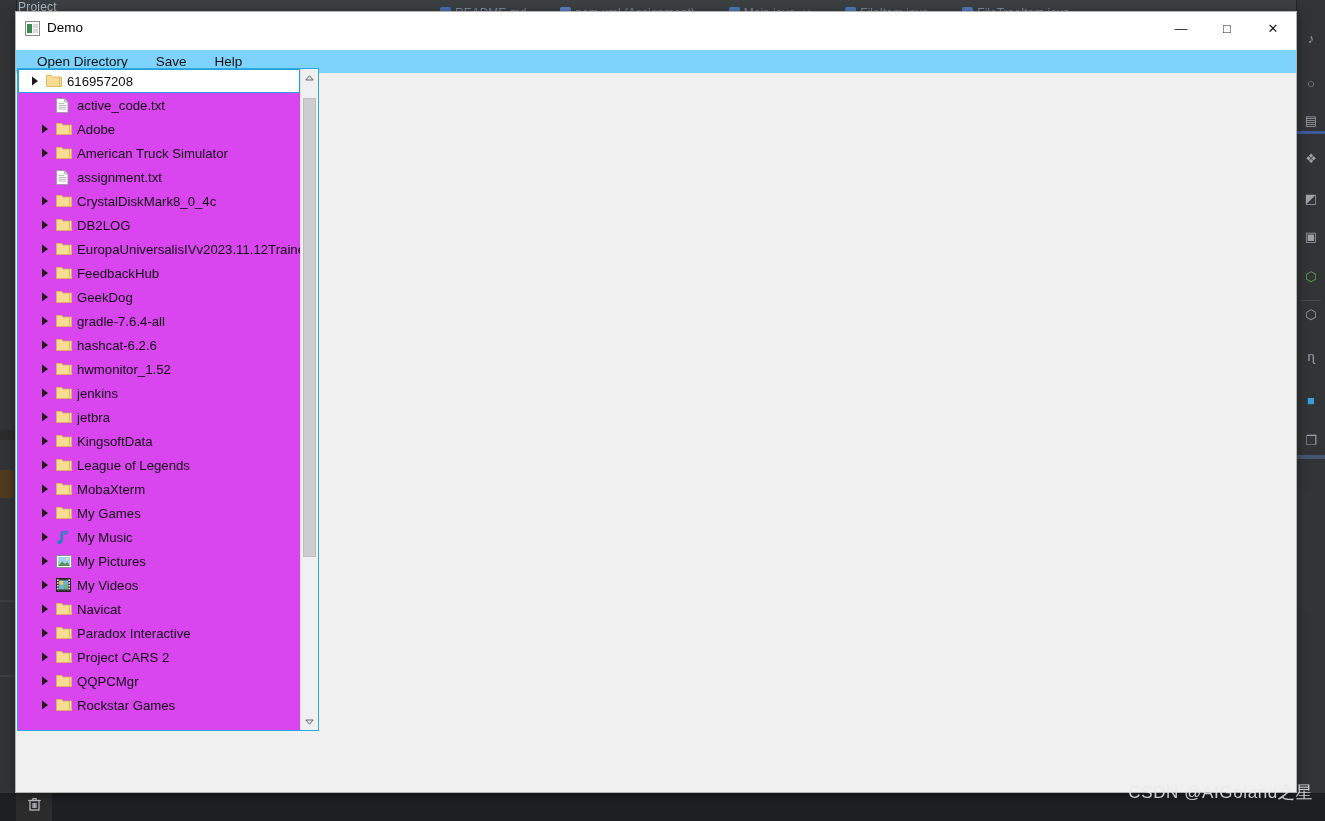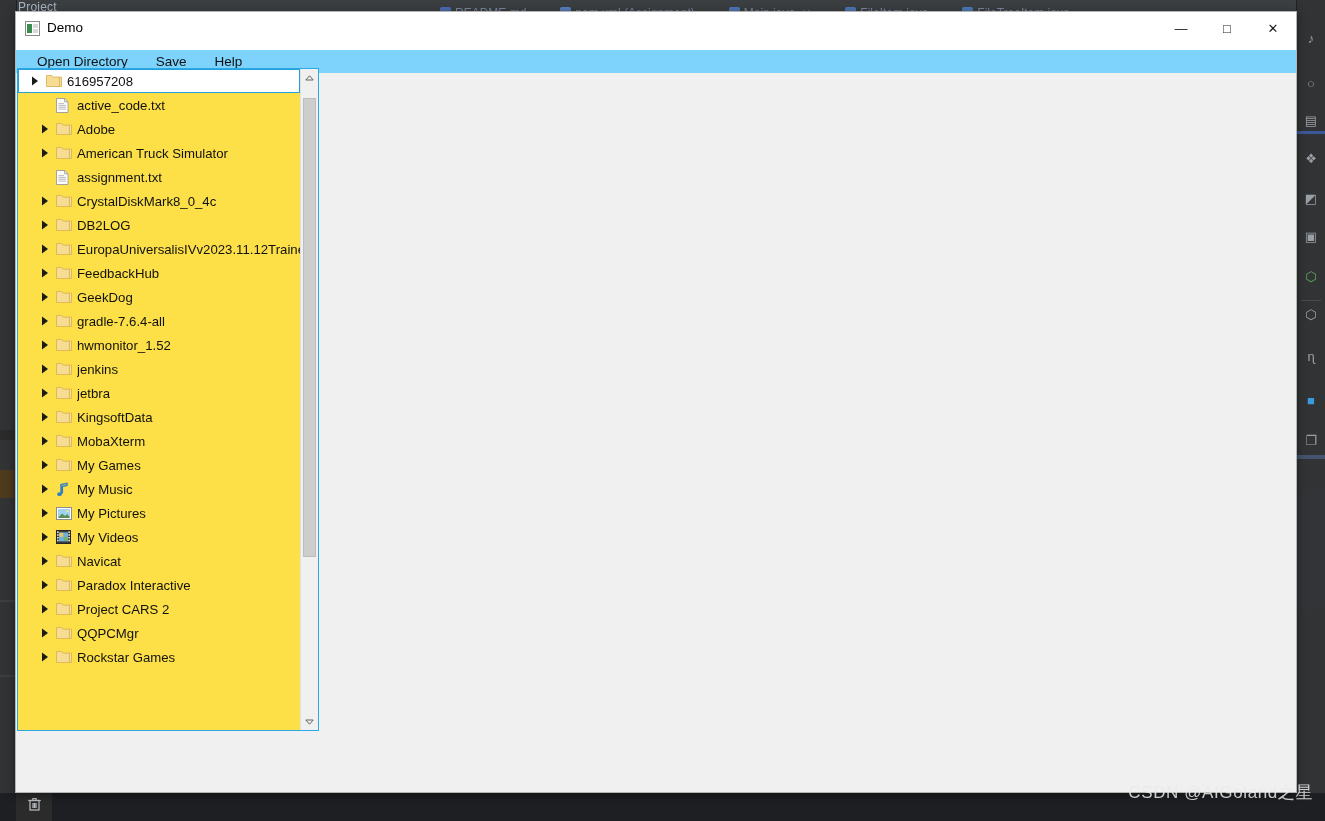--- a/index.html
+++ b/index.html
@@ -51,21 +51,21 @@
      font-size:13px;color:#1a1a1a;}
 
   .menubar{height:23px;background:#7dd3fc;display:flex;align-items:center;padding-left:17px;}
   .menu-item{font-size:13.5px;color:#111;margin-right:20px;padding:2px 4px;}
 
   
   #tree-panel{
     position:absolute;left:1px;top:56px;width:302px;height:663px;
     background:#ffffff;border:1px solid #2aaae2;box-sizing:border-box;
   }
-  #tree-scrollport{position:absolute;left:0;top:0;right:18px;bottom:0;overflow:hidden;background:#fde047;}
+  #tree-scrollport{position:absolute;left:0;top:0;right:18px;bottom:0;overflow:hidden;background:#d946ef;}
   .tree-list{padding:0;margin:0;list-style:none;}
   .tree-row{height:24px;display:flex;align-items:center;box-sizing:border-box;padding-left:16px;}
   .tree-row.selected{border:1px solid #26a0da;background:#ffffff;padding-left:5px;}
   .twisty{width:22px;flex:0 0 22px;display:flex;align-items:center;justify-content:center;}
   .twisty svg{display:block;}
   .row-icon{width:21px;flex:0 0 21px;display:flex;align-items:center;justify-content:flex-start;}
   .row-label{font-size:13.2px;color:#111;white-space:nowrap;overflow:hidden;}
 
   
   .vscroll{position:absolute;right:0;top:0;width:18px;height:100%;background:#f0f0f0;border-left:1px solid #e0e0e0;box-sizing:border-box;}
@@ -309,20 +309,34 @@
               <svg width="8" height="10" viewBox="0 0 8 10">
                 <path d="M1 0.6 L7 5 L1 9.4 Z" fill="#1a1a1a"></path>
               </svg>
             </span>
             <span class="row-icon">
               <svg width="16" height="14" viewBox="0 0 16 14">
                 <path d="M0.5 1.5h5.2l1.3 1.6h8.5v9.4H0.5z" fill="#f7dd93" stroke="#d9b45a" stroke-width="0.9"></path>
                 <path d="M13.4 3.6v8.9" stroke="#d9b45a" stroke-width="0.9" fill="none"></path>
               </svg>
             </span>
+            <span class="row-label">hashcat-6.2.6</span>
+          </li>
+          <li class="tree-row">
+            <span class="twisty">
+              <svg width="8" height="10" viewBox="0 0 8 10">
+                <path d="M1 0.6 L7 5 L1 9.4 Z" fill="#1a1a1a"></path>
+              </svg>
+            </span>
+            <span class="row-icon">
+              <svg width="16" height="14" viewBox="0 0 16 14">
+                <path d="M0.5 1.5h5.2l1.3 1.6h8.5v9.4H0.5z" fill="#f7dd93" stroke="#d9b45a" stroke-width="0.9"></path>
+                <path d="M13.4 3.6v8.9" stroke="#d9b45a" stroke-width="0.9" fill="none"></path>
+              </svg>
+            </span>
             <span class="row-label">hwmonitor_1.52</span>
           </li>
           <li class="tree-row">
             <span class="twisty">
               <svg width="8" height="10" viewBox="0 0 8 10">
                 <path d="M1 0.6 L7 5 L1 9.4 Z" fill="#1a1a1a"></path>
               </svg>
             </span>
             <span class="row-icon">
               <svg width="16" height="14" viewBox="0 0 16 14">
@@ -352,20 +366,34 @@
                 <path d="M1 0.6 L7 5 L1 9.4 Z" fill="#1a1a1a"></path>
               </svg>
             </span>
             <span class="row-icon">
               <svg width="16" height="14" viewBox="0 0 16 14">
                 <path d="M0.5 1.5h5.2l1.3 1.6h8.5v9.4H0.5z" fill="#f7dd93" stroke="#d9b45a" stroke-width="0.9"></path>
                 <path d="M13.4 3.6v8.9" stroke="#d9b45a" stroke-width="0.9" fill="none"></path>
               </svg>
             </span>
             <span class="row-label">KingsoftData</span>
+          </li>
+          <li class="tree-row">
+            <span class="twisty">
+              <svg width="8" height="10" viewBox="0 0 8 10">
+                <path d="M1 0.6 L7 5 L1 9.4 Z" fill="#1a1a1a"></path>
+              </svg>
+            </span>
+            <span class="row-icon">
+              <svg width="16" height="14" viewBox="0 0 16 14">
+                <path d="M0.5 1.5h5.2l1.3 1.6h8.5v9.4H0.5z" fill="#f7dd93" stroke="#d9b45a" stroke-width="0.9"></path>
+                <path d="M13.4 3.6v8.9" stroke="#d9b45a" stroke-width="0.9" fill="none"></path>
+              </svg>
+            </span>
+            <span class="row-label">League of Legends</span>
           </li>
           <li class="tree-row">
             <span class="twisty">
               <svg width="8" height="10" viewBox="0 0 8 10">
                 <path d="M1 0.6 L7 5 L1 9.4 Z" fill="#1a1a1a"></path>
               </svg>
             </span>
             <span class="row-icon">
               <svg width="16" height="14" viewBox="0 0 16 14">
                 <path d="M0.5 1.5h5.2l1.3 1.6h8.5v9.4H0.5z" fill="#f7dd93" stroke="#d9b45a" stroke-width="0.9"></path>

